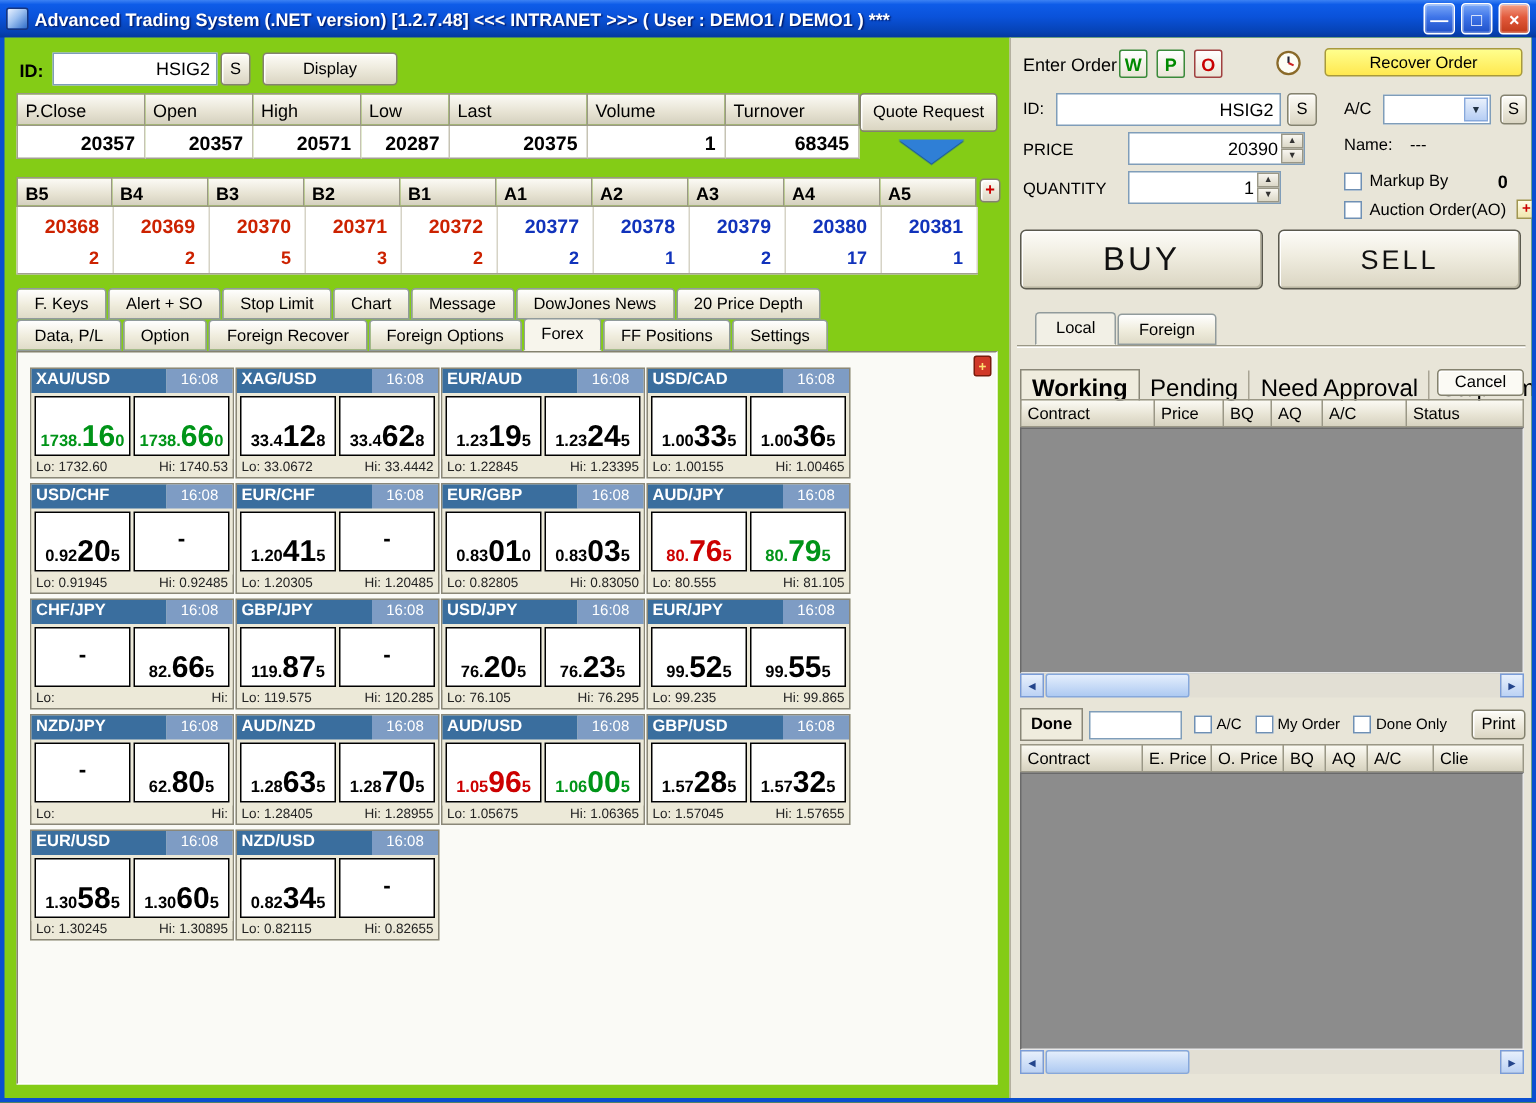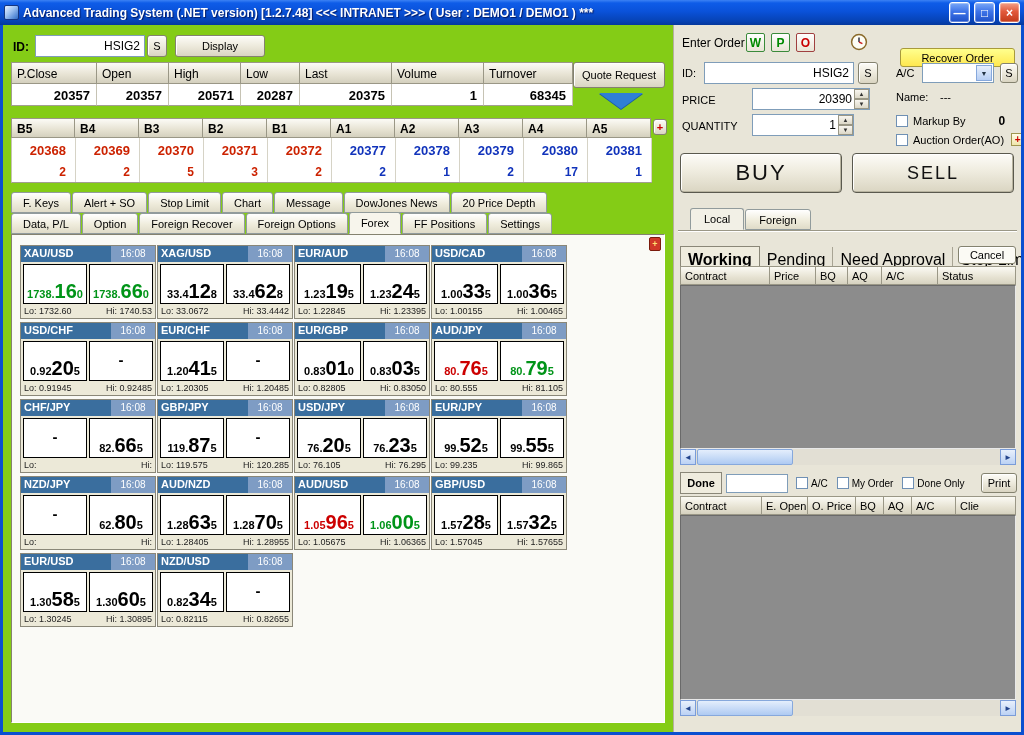--- a/index.html
+++ b/index.html
@@ -106,21 +106,21 @@
 
   
   .slbl { font-size:11px; color:#000; position:absolute; white-space:nowrap; }
   #enter-order-label { left:8px; top:11px; font-size:12px; }
   #wpo { position:absolute; left:72px; top:8px; display:flex; gap:6px; }
   .wpo-btn { width:19px; height:19px; border:1px solid #808070; border-radius:2px; background:linear-gradient(180deg,#FFF,#E9E5D6);
     font-weight:bold; font-size:12px; display:flex; align-items:center; justify-content:center; }
   .wpo-btn.green { color:#008A00; border-color:#3A8A3A; }
   .wpo-btn.red { color:#C80000; border-color:#A04040; }
   #clock-icon { position:absolute; left:176px; top:8px; width:18px; height:18px; }
-  #btn-recover { position:absolute; right:6px; top:23px; width:115px; height:19px;
+  #btn-recover { position:absolute; right:6px; top:7px; width:132px; height:19px;
     background:linear-gradient(180deg,#FFFF8E,#FFE850); border:1px solid #A89A3C; box-shadow:none; }
 
   #lbl-oid { left:8px; top:42px; }
   #inp-oid { position:absolute; left:30px; top:37px; width:150px; height:22px; text-align:right; }
   #btn-s2 { position:absolute; left:184px; top:37px; width:20px; height:22px; }
   #lbl-ac { left:222px; top:42px; }
   #combo-ac { position:absolute; left:248px; top:38px; width:72px; height:20px; background:#fff; border:1px solid #7F9DB9; }
   .combo-btn { position:absolute; right:1px; top:1px; bottom:1px; width:16px; font-size:7px; color:#234;
     background:linear-gradient(180deg,#E8F0FC,#B6CEF4); border:1px solid #86A8DC; display:flex; align-items:center; justify-content:center; }
   #btn-s3 { position:absolute; left:326px; top:38px; width:18px; height:20px; }
@@ -675,21 +675,21 @@
             <span class="chk-label">My Order</span>
           </span>
           <span class="chk-wrap">
             <span class="checkbox"></span>
             <span class="chk-label">Done Only</span>
           </span>
         </div>
       <button id="btn-print" class="btn">Print</button>
       <div id="done-cols">
           <div class="colhead" style="width: 82px;">Contract</div>
-          <div class="colhead" style="width: 46px;">E. Open</div>
+          <div class="colhead" style="width: 46px;">E. Price</div>
           <div class="colhead" style="width: 48px;">O. Price</div>
           <div class="colhead" style="width: 28px;">BQ</div>
           <div class="colhead" style="width: 28px;">AQ</div>
           <div class="colhead" style="width: 44px;">A/C</div>
           <div class="colhead" style="width: 60px;">Clie</div>
         </div>
       <div id="done-body" class="graybody"></div>
       <div id="hscroll2" class="hscroll">
         <span class="sb-btn">◄</span>
         <span class="sb-track">

